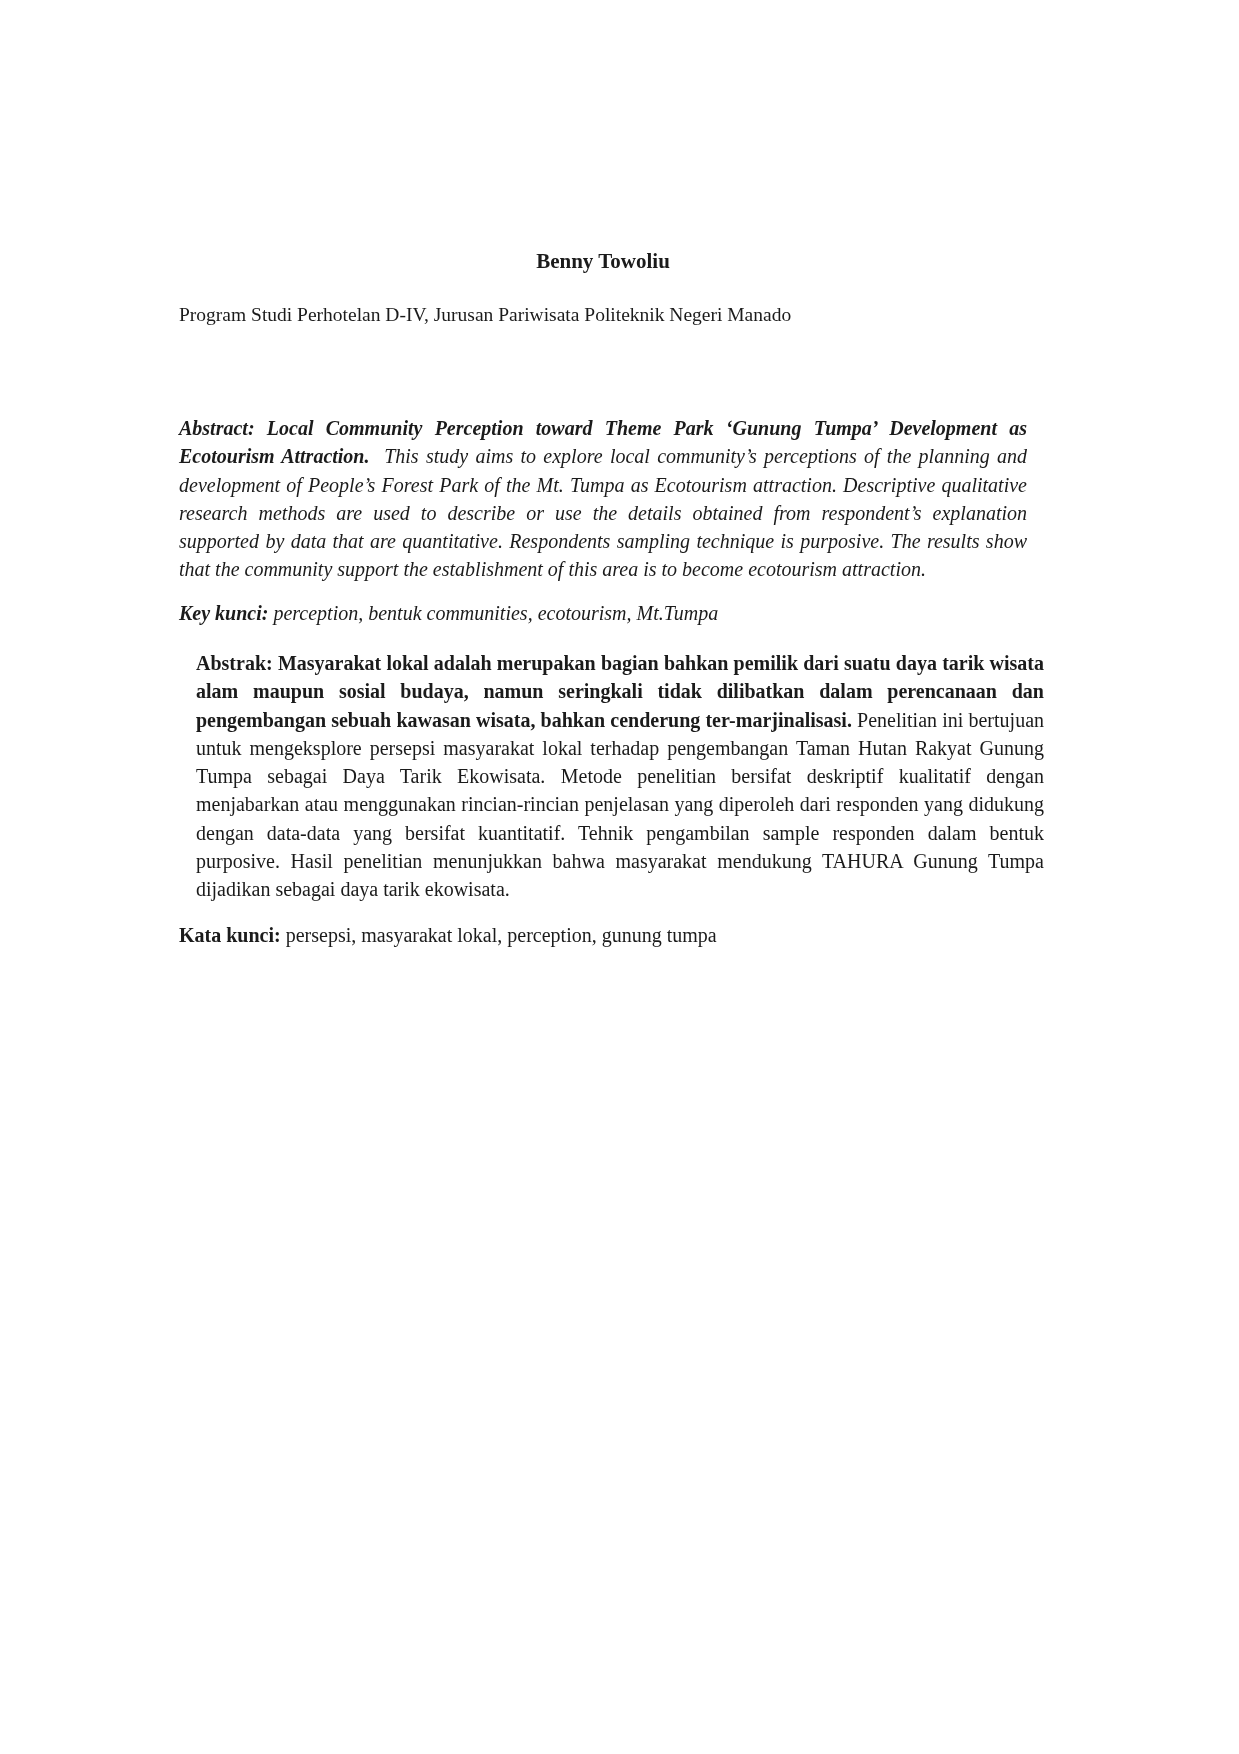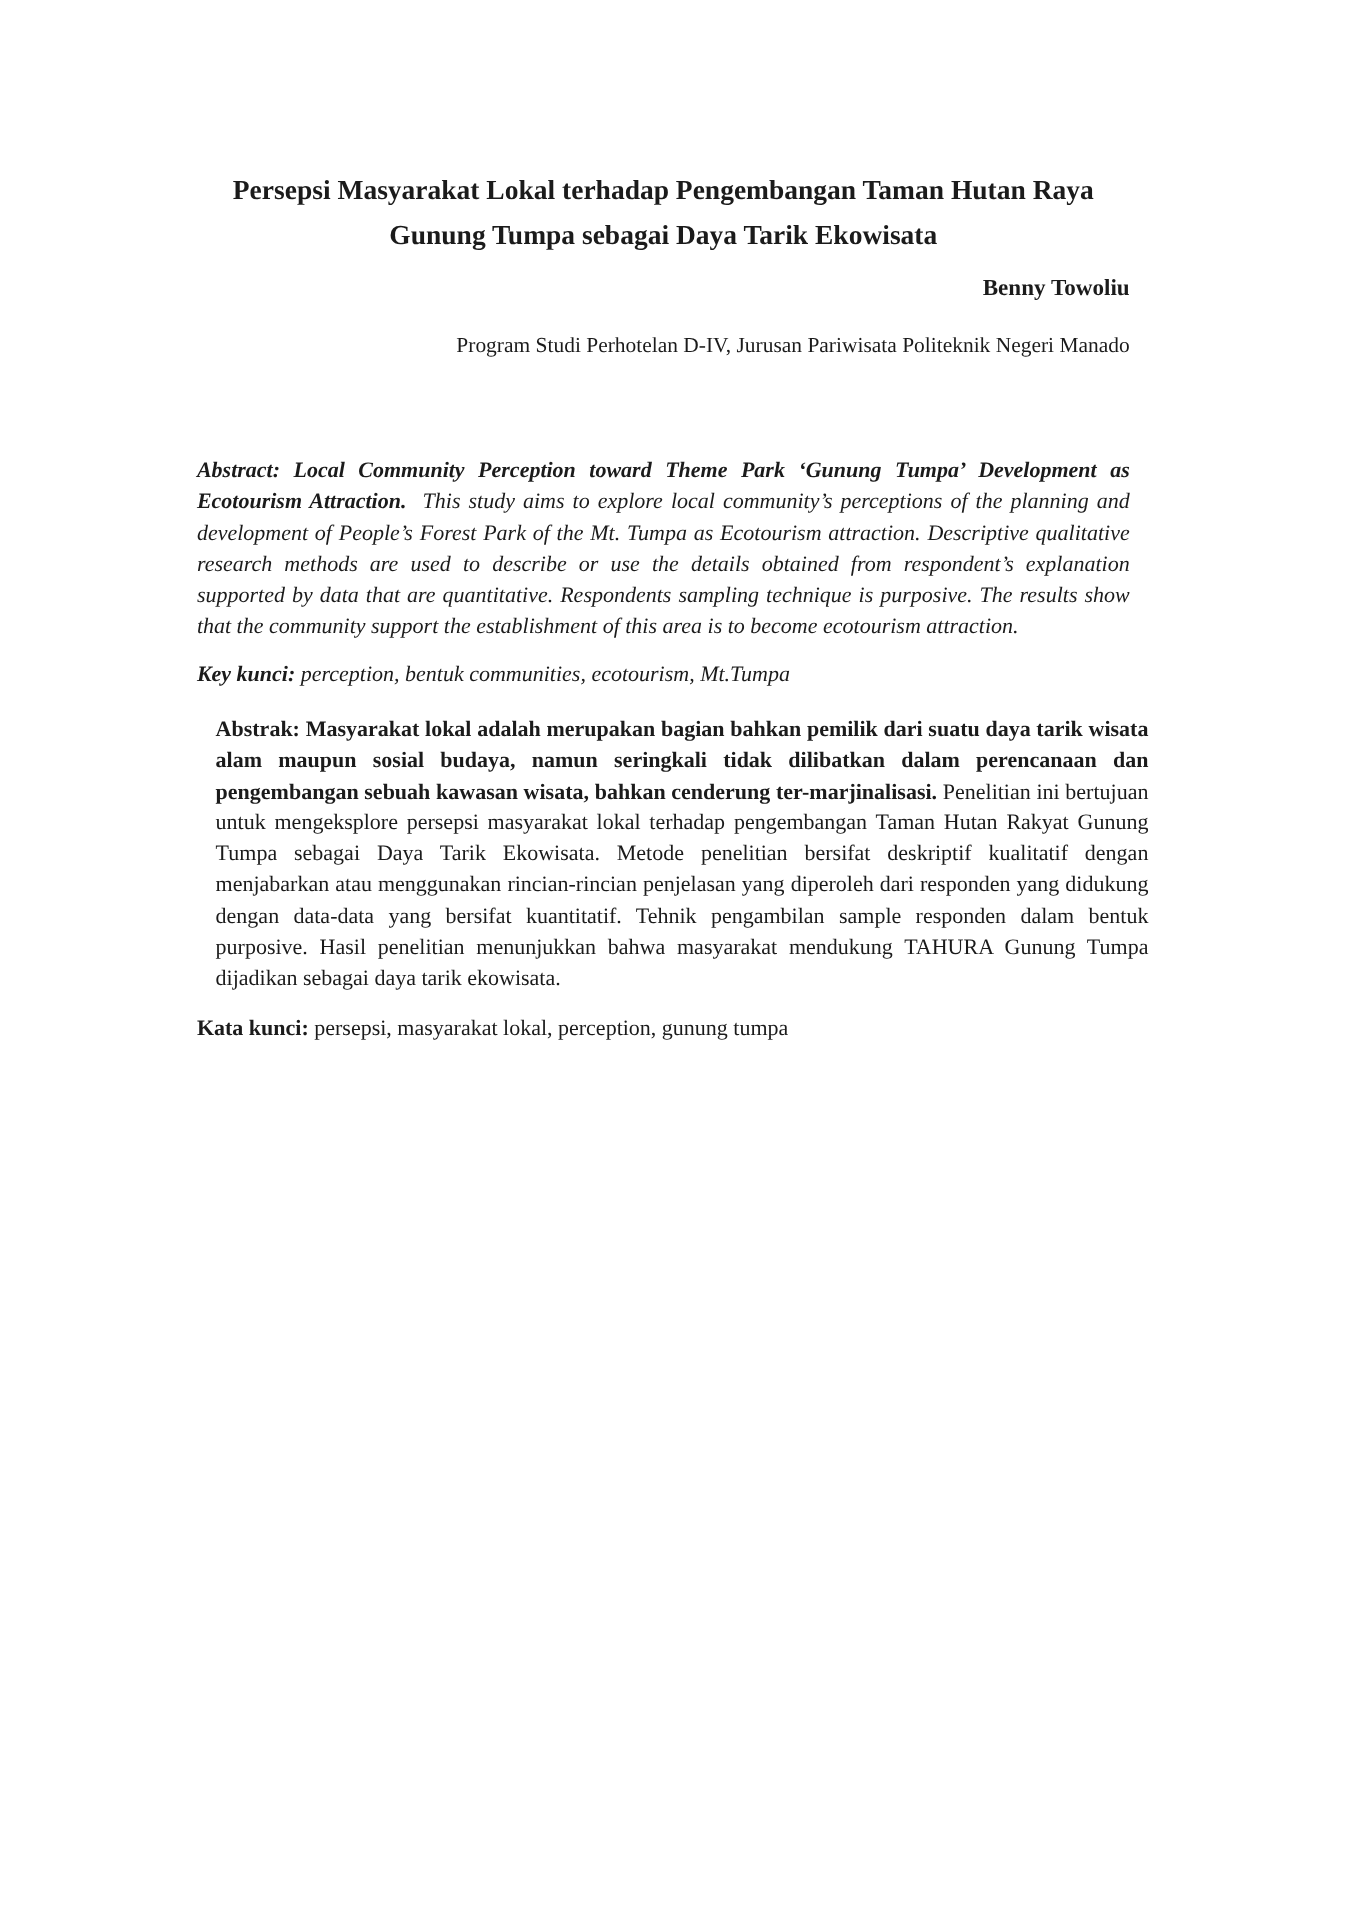--- a/index.html
+++ b/index.html
@@ -26,28 +26,28 @@
   }
   .title {
     top: 136px;
     text-align: center;
     font-weight: bold;
     font-size: 25px;
     line-height: 41px;
   }
   .author {
     top: 246px;
-    text-align: right;
+    text-align: center;
     font-weight: bold;
     font-size: 21px;
     line-height: 30px;
   }
   .affiliation {
     top: 301px;
-    text-align: right;
+    text-align: left;
     font-size: 19.5px;
     line-height: 27px;
   }
   .email {
     top: 335px;
     text-align: center;
     font-size: 17px;
     line-height: 24px;
   }
   .abs-en {
@@ -76,24 +76,20 @@
     font-size: 20px;
     line-height: 28px;
   }
   .b { font-weight: bold; }
 </style>
 </head>
 <body>
 
 <div class="page">
 
-  <h1 class="block title">
-    <span>Persepsi Masyarakat Lokal terhadap Pengembangan Taman Hutan Raya</span><br>
-    <span>Gunung Tumpa sebagai Daya Tarik Ekowisata</span>
-  </h1>
 
   <div class="block author">Benny Towoliu</div>
 
   <div class="block affiliation">Program Studi Perhotelan D-IV, Jurusan Pariwisata Politeknik Negeri Manado</div>
 
 
   <p class="block abs-en">
     <span class="b">Abstract:</span>
     <span class="b">Local Community Perception toward Theme Park ‘Gunung Tumpa’ Development as Ecotourism Attraction.</span>&nbsp;
     <span>This study aims to explore local community’s perceptions of the planning and development of People’s Forest Park of the Mt. Tumpa as Ecotourism attraction. Descriptive qualitative research methods are used to describe or use the details obtained from respondent’s explanation supported by data that are quantitative. Respondents sampling technique is purposive. The results show that the community support the establishment of this area is to become ecotourism attraction.</span>

